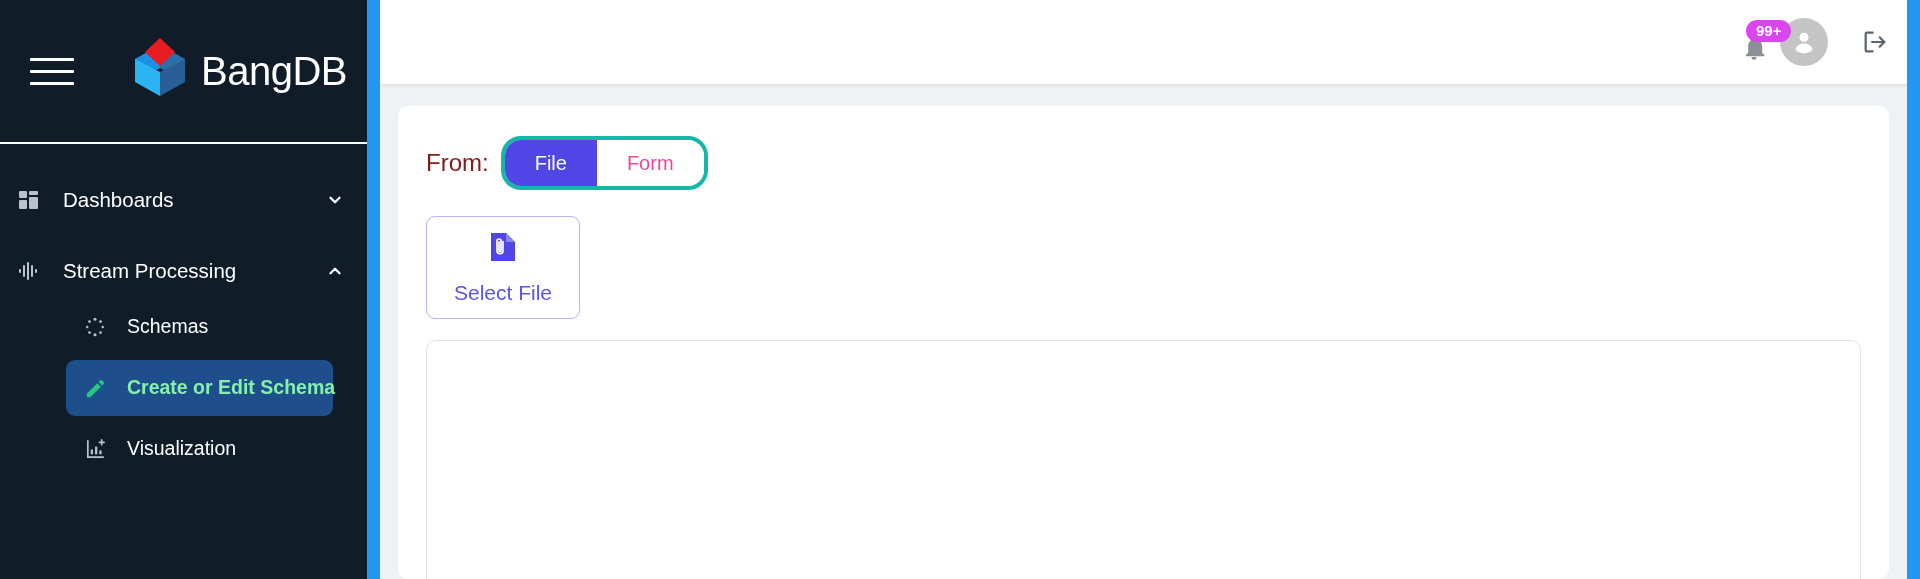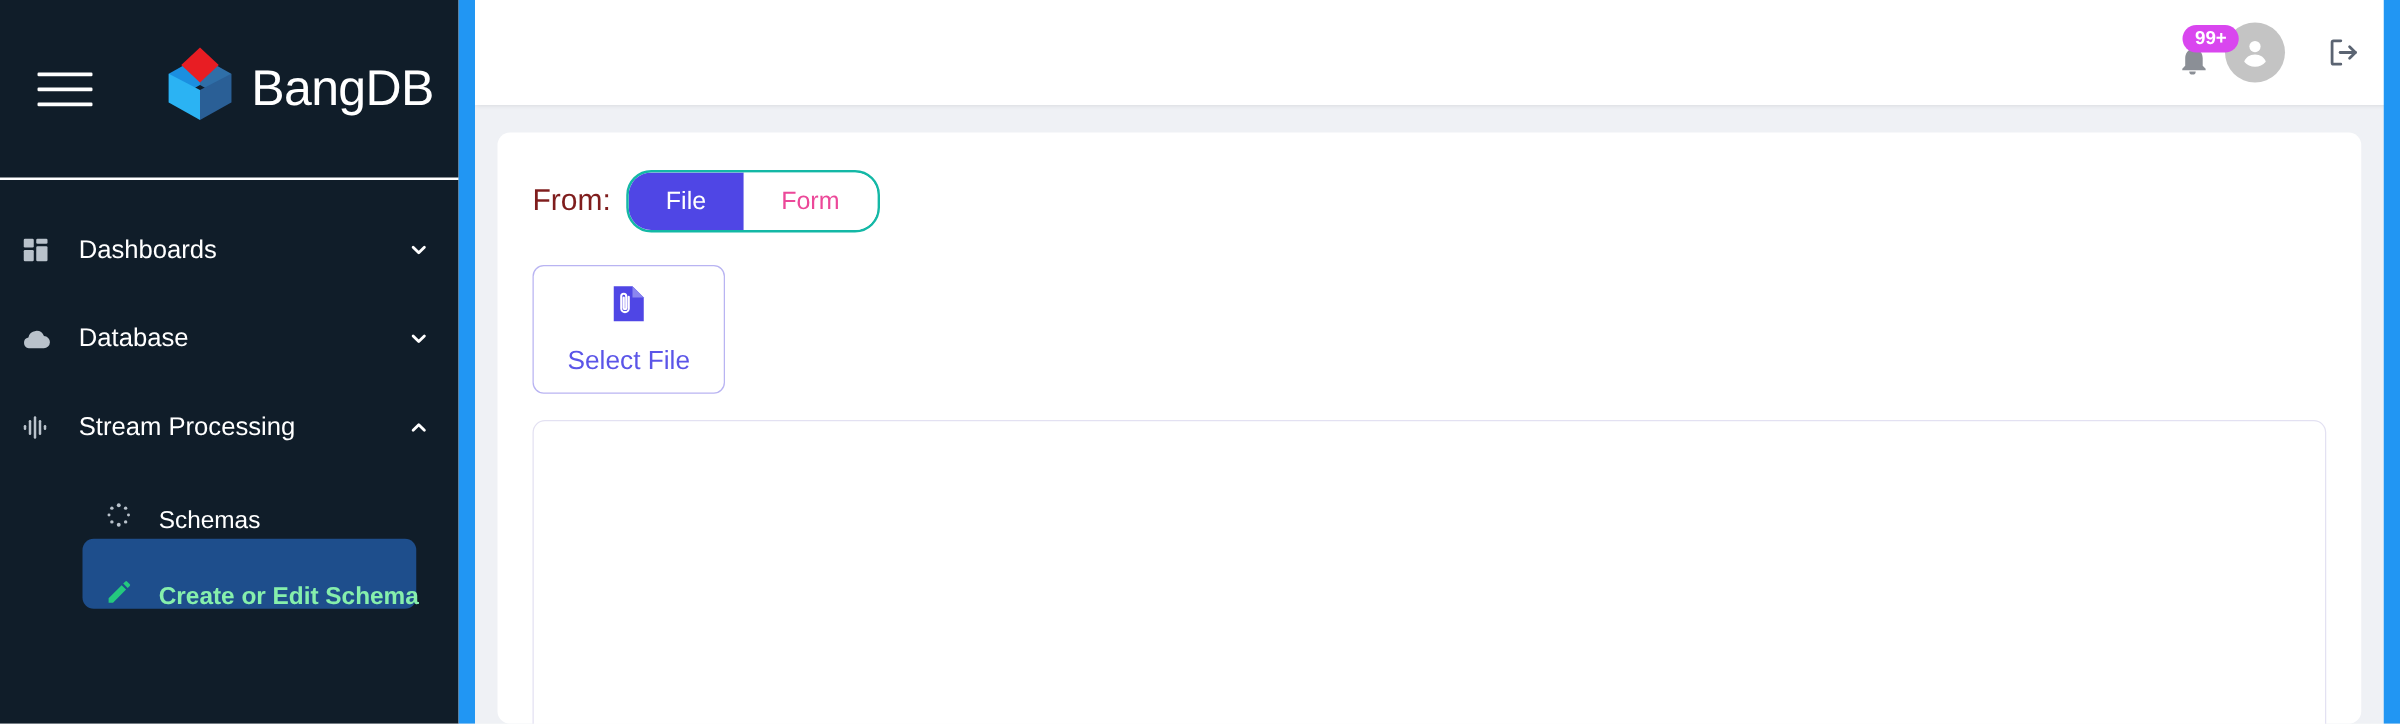--- a/index.html
+++ b/index.html
@@ -119,21 +119,21 @@
     height: 20px;
     color: #ffffff;
     display: flex;
     align-items: center;
     justify-content: center;
   }
 
   
   .sb-sub {
     display: flex;
-    align-items: flex-end;
+    align-items: center;
     height: 56px;
     margin-left: 66px;
     margin-right: 34px;
     padding-left: 15px;
     border-radius: 9px;
     cursor: pointer;
   }
   .sb-sub + .sb-sub { margin-top: 5px; }
 
   .sb-sub-icon {
@@ -264,21 +264,21 @@
     font-size: 24px;
     color: #7f1d1d;
     margin-right: 12px;
     line-height: 1;
   }
 
   .toggle-group {
     display: flex;
     border-radius: 20px;
     overflow: hidden;
-    border: 2px solid #14b8a6;
+    border: 4px solid #14b8a6;
   }
   .toggle-btn {
     font-size: 20px;
     padding: 12px 30px;
     background: #ffffff;
     color: #ec4899;
     border: none;
     cursor: pointer;
     font-family: "Liberation Sans", sans-serif;
     line-height: 1.1;
@@ -356,33 +356,20 @@
           </svg>
         </span>
         <span class="sb-label">Dashboards</span>
         <span class="sb-chev">
           <svg width="18" height="18" viewBox="0 0 24 24" fill="none" stroke="currentColor" stroke-width="3" stroke-linecap="round" stroke-linejoin="round">
             <polyline points="6 9 12 15 18 9"></polyline>
           </svg>
         </span>
       </div>
 
-      <div class="sb-item">
-        <span class="sb-icon">
-          <svg width="26" height="26" viewBox="0 0 24 24" fill="currentColor">
-            <path d="M6.5 19h11a4.5 4.5 0 0 0 .2-9A6 6 0 0 0 6.2 11.1 4 4 0 0 0 6.5 19z"></path>
-          </svg>
-        </span>
-        <span class="sb-label">Database</span>
-        <span class="sb-chev">
-          <svg width="18" height="18" viewBox="0 0 24 24" fill="none" stroke="currentColor" stroke-width="3" stroke-linecap="round" stroke-linejoin="round">
-            <polyline points="6 9 12 15 18 9"></polyline>
-          </svg>
-        </span>
-      </div>
 
       <div class="sb-item">
         <span class="sb-icon">
           <svg width="24" height="24" viewBox="0 0 24 24" fill="currentColor">
             <rect x="2" y="10" width="2" height="4" rx="1"></rect>
             <rect x="6" y="6" width="2" height="12" rx="1"></rect>
             <rect x="10" y="3" width="2" height="18" rx="1"></rect>
             <rect x="14" y="6" width="2" height="12" rx="1"></rect>
             <rect x="18" y="10" width="2" height="4" rx="1"></rect>
           </svg>
@@ -413,20 +400,33 @@
 
       <div class="sb-sub active">
         <span class="sb-sub-icon">
           <svg width="23" height="23" viewBox="0 0 24 24" fill="currentColor">
             <path d="M3 17.3V21h3.7L17.6 10.1l-3.7-3.7L3 17.3zM20.7 7a1 1 0 0 0 0-1.4l-2.3-2.3a1 1 0 0 0-1.4 0l-1.8 1.8 3.7 3.7L20.7 7z"></path>
           </svg>
         </span>
         <span class="sb-sub-label">Create or Edit Schema</span>
       </div>
 
+      <div class="sb-sub">
+        <span class="sb-sub-icon">
+          <svg width="23" height="23" viewBox="0 0 24 24" fill="none" stroke="currentColor" stroke-width="1.8" stroke-linecap="round">
+            <polyline points="4 3 4 20 20 20"></polyline>
+            <rect x="7" y="12" width="2.4" height="5" fill="currentColor" stroke="none"></rect>
+            <rect x="11.5" y="9" width="2.4" height="8" fill="currentColor" stroke="none"></rect>
+            <rect x="16" y="13" width="2.4" height="4" fill="currentColor" stroke="none"></rect>
+            <line x1="18.5" y1="2" x2="18.5" y2="7"></line>
+            <line x1="16" y1="4.5" x2="21" y2="4.5"></line>
+          </svg>
+        </span>
+        <span class="sb-sub-label">Visualization</span>
+      </div>
 
     </nav>
   </aside>
 
   <div class="scroll-strip" id="scroll-left"></div>
   <div class="scroll-strip" id="scroll-right"></div>
 
   <div id="main">
 
     <header id="topbar">

